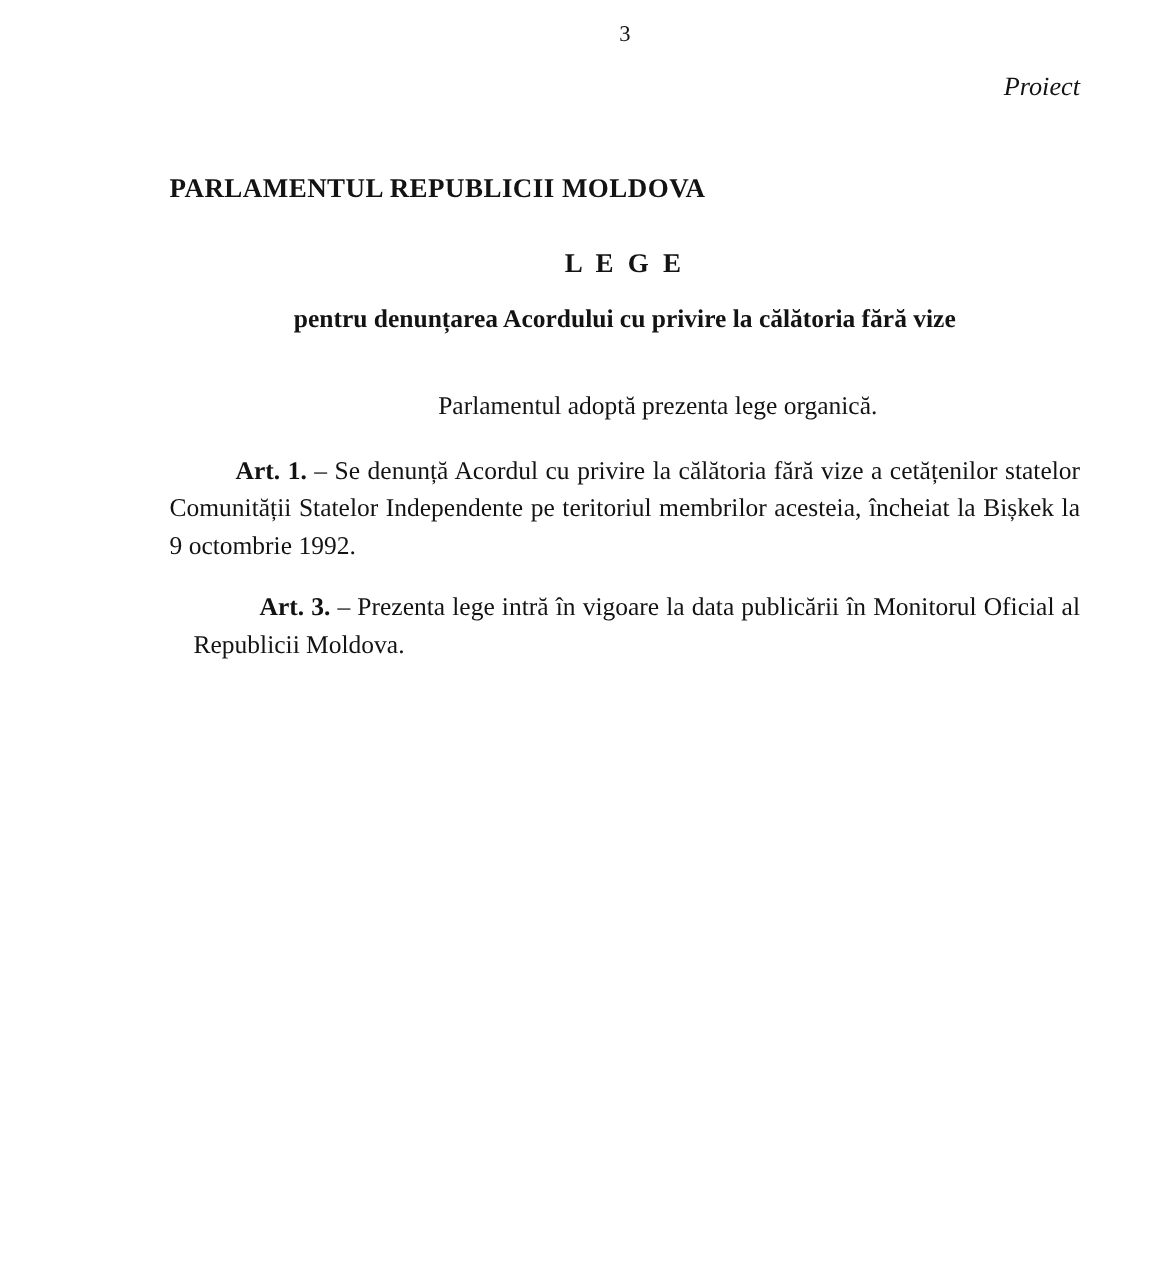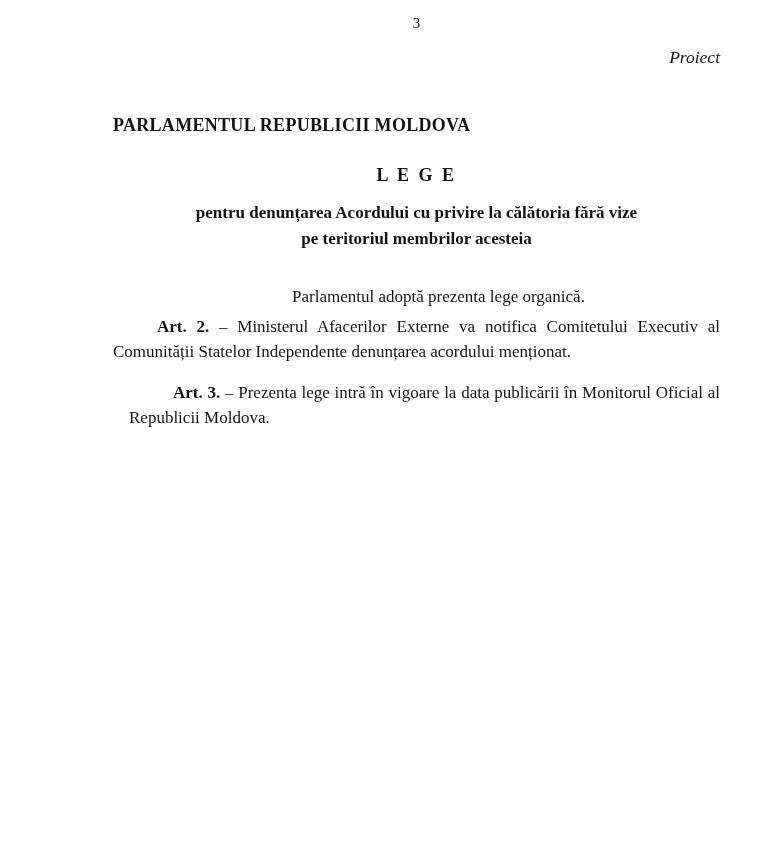--- a/index.html
+++ b/index.html
@@ -83,29 +83,28 @@
   <div class="page-number">3</div>
 
   <div class="draft-label">Proiect</div>
 
   <h1 class="institution">PARLAMENTUL REPUBLICII MOLDOVA</h1>
 
   <h2 class="doc-type">L E G E</h2>
 
   <div class="doc-title">
     <div>pentru denunțarea Acordului cu privire la călătoria fără vize</div>
-    <div>pe teritoriul membrilor acesteia</div>
   </div>
 
   <p class="para intro">Parlamentul adoptă prezenta lege organică.</p>
 
+  <p class="para art-1">
+    <strong>Art. 1.</strong>
+    <span>– Se denunță Acordul cu privire la călătoria fără vize a cetățenilor statelor Comunității Statelor Independente pe teritoriul membrilor acesteia, încheiat la Bișkek la 9 octombrie 1992.</span>
+  </p>
 
-  <p class="para art-2">
-    <strong>Art. 2.</strong>
-    <span>– Ministerul Afacerilor Externe va notifica Comitetului Executiv al Comunității Statelor Independente denunțarea acordului menționat.</span>
-  </p>
 
   <p class="para art-3">
     <strong>Art. 3.</strong>
     <span>– Prezenta lege intră în vigoare la data publicării în Monitorul Oficial al Republicii Moldova.</span>
   </p>
 
 </div>
 
 </body></html>

